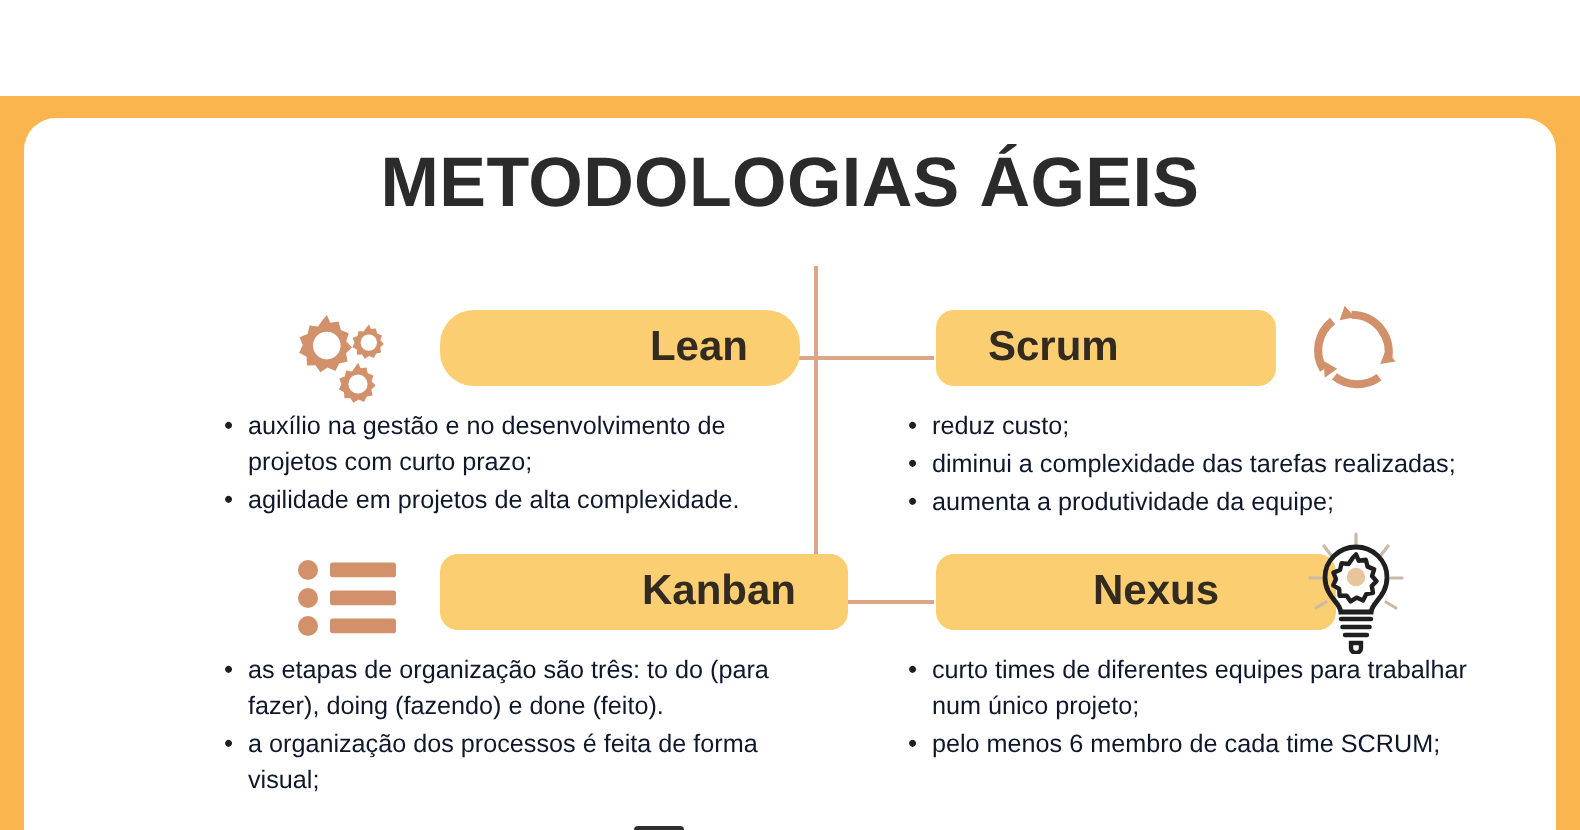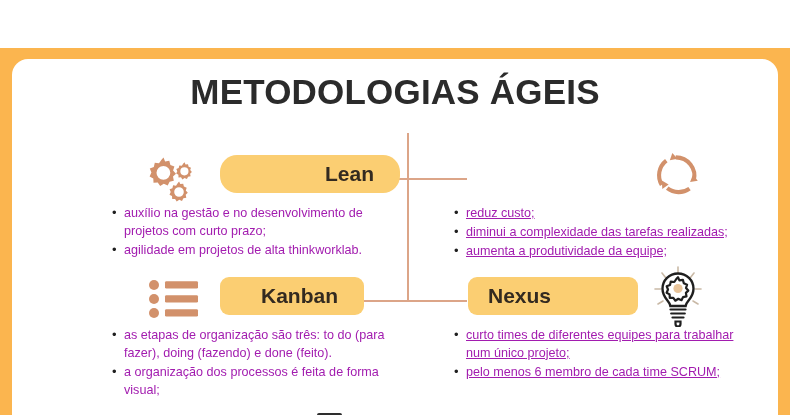--- a/index.html
+++ b/index.html
@@ -83,64 +83,64 @@
     border-radius: 9px;
     background: #FBCE72;
     color: #332A20;
     font-size: 21px;
     font-weight: bold;
     line-height: 38px;
     box-sizing: border-box;
   }
   
   .blk-lean   .pill { left: 130px; width: 180px; text-align: right; padding-right: 26px; border-radius: 17px; }
-  .blk-kanban .pill { left: 130px; width: 144px; text-align: right; padding-right: 26px; }
+  .blk-kanban .pill { left: 130px; width: 204px; text-align: right; padding-right: 26px; }
   
   .blk-scrum  .pill { left: 36px;  width: 170px; text-align: left;  padding-left: 26px; }
-  .blk-nexus  .pill { left: 36px;  width: 170px; text-align: left;  padding-left: 20px; }
+  .blk-nexus  .pill { left: 36px;  width: 200px; text-align: center;  padding-left: 20px; }
 
   .icon-slot {
     position: absolute;
     top: 0;
     width: 64px;
     height: 52px;
   }
   .blk-lean   .icon-slot { left: 52px; }
   .blk-kanban .icon-slot { left: 52px; }
   .blk-scrum  .icon-slot { left: 214px; top: -2px; }
   .blk-nexus  .icon-slot { left: 214px; top: -8px; height: 62px; }
 
   .icon-slot svg { display: block; width: 100%; height: 100%; }
 
   
   ul.bullets {
     margin: 0;
     padding: 0 0 0 24px;
     list-style: none;
-    color: #a21caf;
+    color: #0f172a;
     font-size: 12.6px;
     line-height: 1.42;
   }
   ul.bullets li {
     position: relative;
     margin-bottom: 1px;
     padding-left: 12px;
   }
   ul.bullets li::before {
     content: "\2022";
     position: absolute;
     left: 0;
     top: -1px;
     font-size: 13px;
     color: #1F1F1F;
   }
   .blk-lean ul.bullets,
   .blk-kanban ul.bullets { padding-left: 22px; }
   .blk-scrum ul.bullets,
-  .blk-nexus ul.bullets  { padding-left: 22px; text-decoration: underline; }
+  .blk-nexus ul.bullets  { padding-left: 22px; }
 
   
   .footer {
     position: absolute;
     left: 0;
     bottom: 14px;
     width: 100%;
     display: flex;
     align-items: center;
     justify-content: center;
@@ -191,26 +191,27 @@
               <path d="M21.5 6.5l1.6 3.9 4.2-.6 1.1 4.2 4 1.6-1.3 4 2.9 3.1-3 2.9.8 4.2-4.2.9-1.9 3.8-3.9-1.7-3.6 2.3-2.5-3.5-4.2.1-.2-4.3-3.7-2 1.8-3.9-1.6-3.9 4-1.6 1-4.2 4.2.5 2.5-3.6zM21.4 14.9a6.9 6.9 0 100 13.8 6.9 6.9 0 000-13.8z"></path>
               <path d="M42.5 11.2l1 2.3 2.5-.3.6 2.5 2.4 1-.8 2.4 1.7 1.9-1.8 1.7.5 2.5-2.5.5-1.2 2.3-2.3-1-2.2 1.4-1.4-2.1-2.5.1-.1-2.6-2.2-1.2 1.1-2.3-1-2.3 2.4-1 .6-2.5 2.5.3 1.5-2.2zM42.4 16.2a4.1 4.1 0 100 8.2 4.1 4.1 0 000-8.2z"></path>
               <path d="M37.1 30.4l1.2 2.7 2.9-.4.7 2.9 2.8 1.2-.9 2.8 2 2.2-2.1 2 .6 2.9-2.9.6-1.4 2.7-2.7-1.2-2.6 1.6-1.6-2.4-2.9.1-.2-3-2.5-1.4 1.2-2.7-1.1-2.7 2.8-1.1.7-2.9 2.9.4 1.8-2.6zM37 36.2a4.8 4.8 0 100 9.6 4.8 4.8 0 000-9.6z"></path>
             </g>
           </svg>
         </div>
         <div class="pill">Lean</div>
       </div>
       <ul class="bullets">
         <li>auxílio na gestão e no desenvolvimento de projetos com curto prazo;</li>
-        <li>agilidade em projetos de alta thinkworklab.</li>
+        <li>agilidade em projetos de alta complexidade.</li>
       </ul>
     </div>
 
     <div class="block blk-scrum">
       <div class="head-row">
+        <div class="pill">Scrum</div>
         <div class="icon-slot">
           <svg viewBox="0 0 64 56" xmlns="http://www.w3.org/2000/svg">
             <g fill="none" stroke="#D2916B" stroke-width="4.4" stroke-linecap="butt">
               <path d="M14.5 38.6A20 20 0 0 1 19.4 12.4"></path>
               <path d="M29.6 9.0A20 20 0 0 1 49.0 34.0"></path>
               <path d="M44.4 42.7A20 20 0 0 1 20.4 42.2"></path>
             </g>
             <g fill="#D2916B">
               <path d="M25.9 4.2l5.6 6.2-8.3 1.6z"></path>
               <path d="M53.3 34.2l-8.3 1.4 3.1-7.8z"></path>

